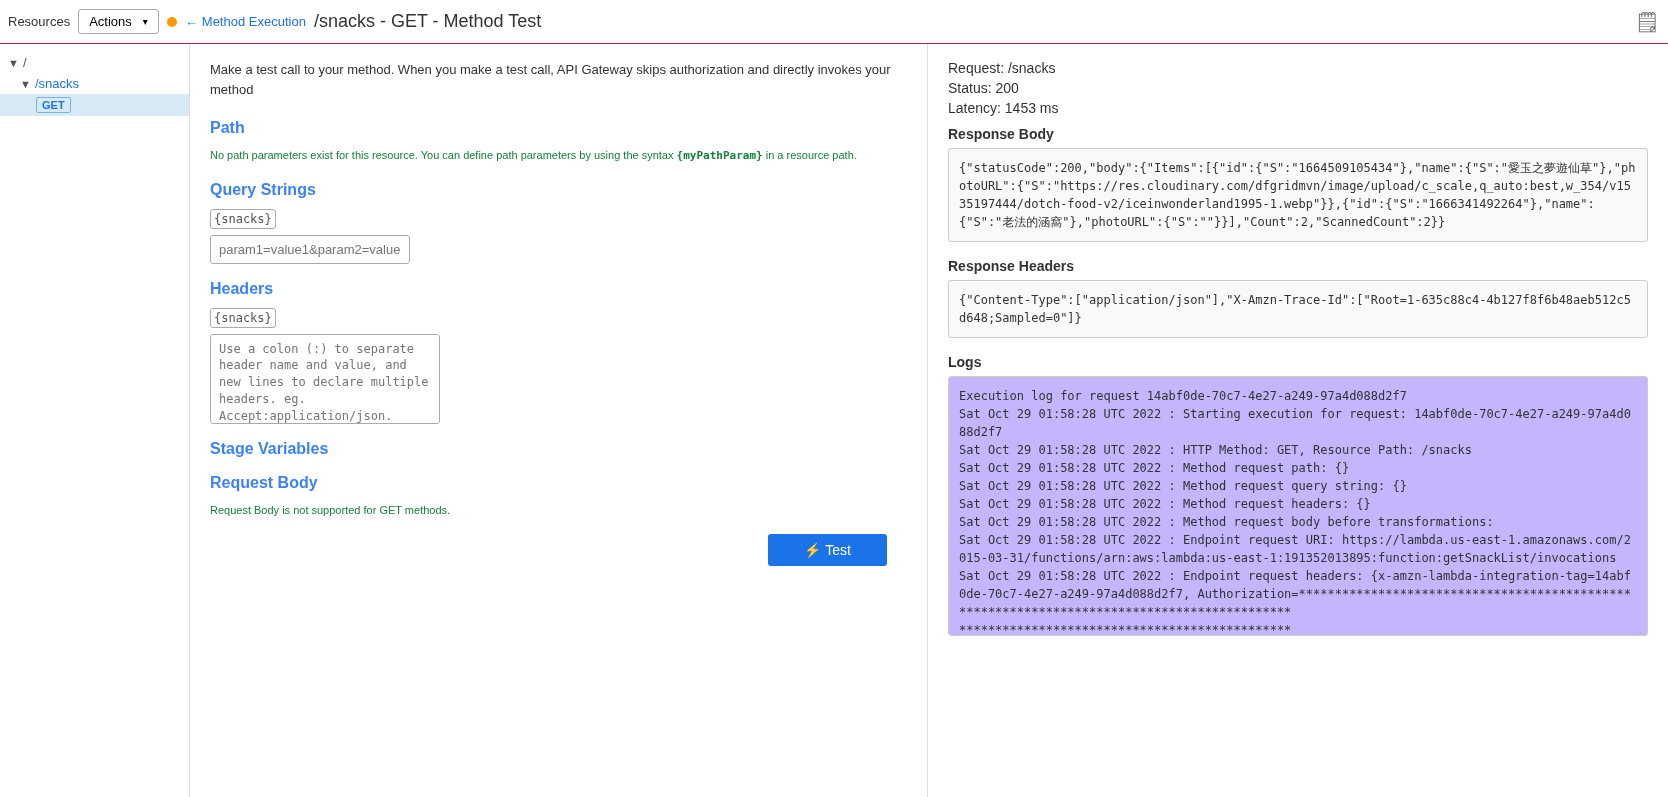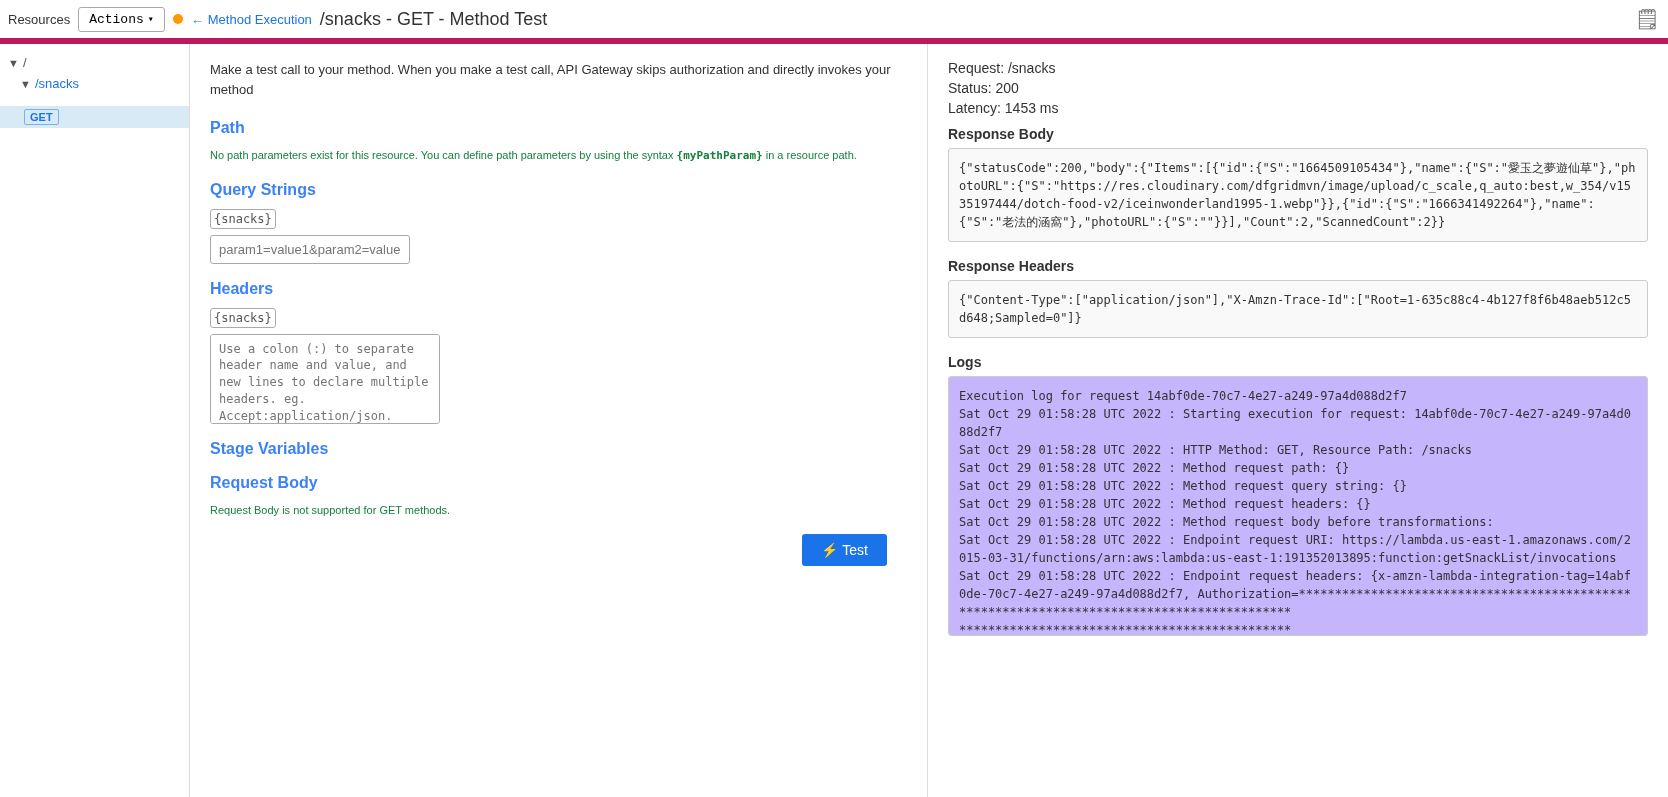--- a/index.html
+++ b/index.html
@@ -3,21 +3,21 @@
   <meta charset="utf-8">
   <style>
     * { box-sizing: border-box; margin: 0; padding: 0; }
     body { font-family: Arial, sans-serif; font-size: 13px; color: #333; background: #fff; height: 797px; overflow: hidden; display: flex; flex-direction: column; }
 
     
     .top-bar {
       display: flex;
       align-items: center;
       padding: 4px 8px;
-      border-bottom: 6px solid #be185d;
+      border-bottom: 1px solid #be185d;
       background: #fff;
       min-height: 44px;
       gap: 8px;
     }
     .top-bar-left {
       display: flex;
       align-items: center;
       gap: 8px;
     }
     .resources-label {
@@ -27,22 +27,21 @@
     }
     .actions-btn {
       background: #fff;
       border: 1px solid #aaa;
       border-radius: 3px;
       padding: 4px 10px;
       font-size: 13px;
       cursor: pointer;
       display: flex;
       align-items: center;
-      gap: 4px;
-      font-family: Liberation Mono, monospace;
+      gap: 11px;
     }
     .actions-btn .caret { font-size: 10px; }
     .orange-dot {
       width: 10px; height: 10px;
       background: #f90;
       border-radius: 50%;
       display: inline-block;
     }
     .method-execution-link {
       color: #1a73e8;
@@ -190,21 +189,21 @@
       display: flex;
       justify-content: flex-end;
       padding-right: 20px;
       margin-top: 10px;
     }
     .test-btn {
       background: #1a73e8;
       color: #fff;
       border: none;
       border-radius: 3px;
-      padding: 8px 19px;
+      padding: 8px 36px;
       font-size: 14px;
       cursor: pointer;
       display: flex;
       gap: 6px;
     }
 
     
     .right-panel {
       width: 740px;
       overflow-y: auto;
@@ -277,21 +276,21 @@
 
   <div class="sidebar">
     <div class="sidebar-item">
       <span class="arrow">▼</span>
       <span class="sidebar-slash">/</span>
     </div>
     <div class="sidebar-item" style="padding-left:20px;">
       <span class="arrow">▼</span>
       <span class="sidebar-snacks">/snacks</span>
     </div>
-    <div class="sidebar-item active" style="padding-left:24px;margin-top:12px;">
+    <div class="sidebar-item active" style="padding-left:36px;">
       <span class="get-badge">GET</span>
     </div>
   </div>
 
   <div class="content-area">
 
     <div class="left-panel">
       <p class="intro-text">Make a test call to your method. When you make a test call, API Gateway skips authorization and directly invokes your method</p>
 
       <div class="section-separator">

